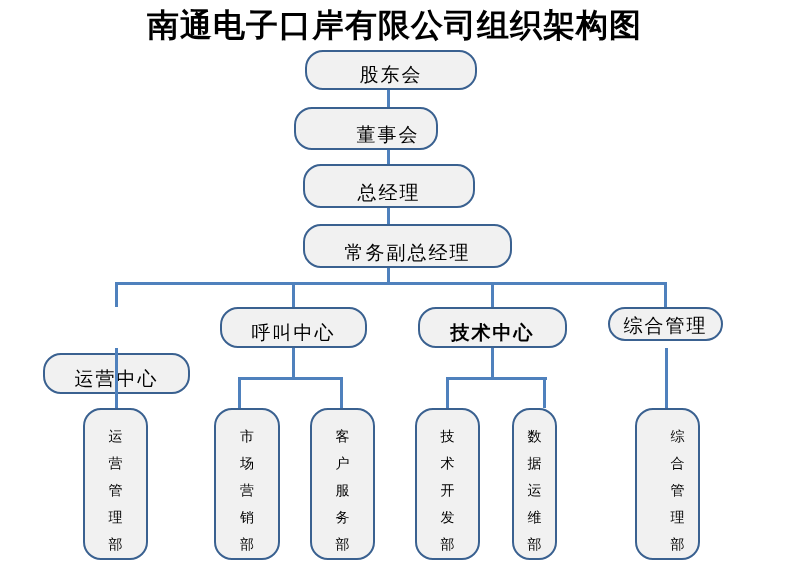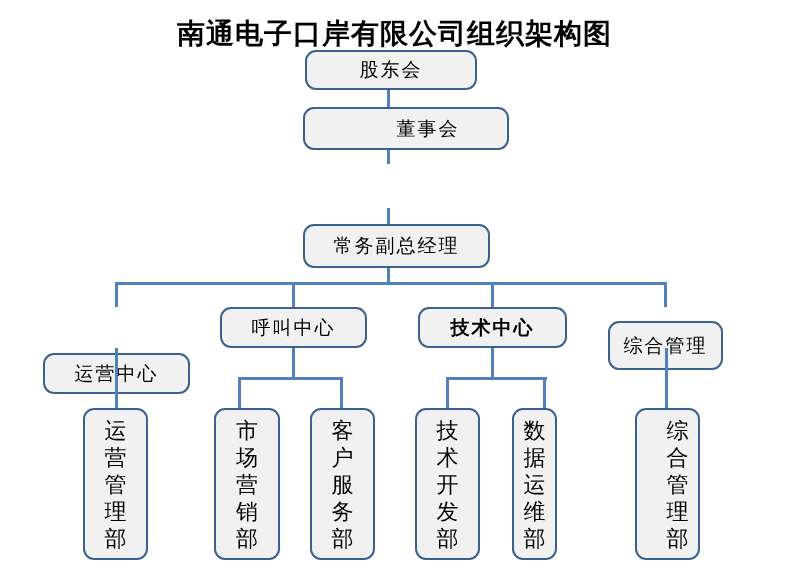--- a/index.html
+++ b/index.html
@@ -11,44 +11,44 @@
   .canvas {
     position: relative;
     width: 789px;
     height: 578px;
     background: var(--background, #FFFFFF);
     overflow: hidden;
   }
   .title {
     position: absolute;
     left: 0;
-    top: 15px;
+    top: 4px;
     width: 100%;
     margin: 0;
     text-align: center;
-    font-size: 28px;
+    font-size: 32px;
     font-weight: bold;
     color: var(--text, #000000);
     letter-spacing: 1px;
   }
   .node {
     position: absolute;
     box-sizing: border-box;
     border: 2px solid var(--box-border, #3A6190);
     background: var(--box-fill, #F1F1F1);
-    border-radius: 11px;
+    border-radius: 18px;
     display: flex;
-    align-items: center;
+    align-items: flex-end;
     justify-content: center;
     color: var(--text, #000000);
     font-size: 19px;
     letter-spacing: 2px;
   }
   .vnode {
-    font-size: 22px;
+    font-size: 14px;
     letter-spacing: 0;
   }
   .vnode .label {
     display: block;
     width: 1.1em;
     word-break: break-all;
     line-height: 27px;
     text-align: center;
   }
   .line {
@@ -59,24 +59,27 @@
 </head>
 <body>
 
 <div class="canvas">
 
   <h1 class="title">南通电子口岸有限公司组织架构图</h1>
 
   <div class="node" style="left:305px; top:50px; width:172px; height:40px;">
     <span class="label">股东会</span>
   </div>
-  <div class="node" style="left:303px; top:107px; width:206px; height:43px;padding-left:44px;">
+  <div class="node" style="left:294px; top:107px; width:144px; height:43px;padding-left:44px;">
     <span class="label">董事会</span>
   </div>
-  <div class="node" style="left:303px; top:224px; width:187px; height:44px;">
+  <div class="node" style="left:303px; top:164px; width:172px; height:44px;">
+    <span class="label">总经理</span>
+  </div>
+  <div class="node" style="left:303px; top:224px; width:209px; height:44px;">
     <span class="label">常务副总经理</span>
   </div>
 
   <div class="line" style="left:387px; top:90px;  width:3px; height:17px;"></div>
   <div class="line" style="left:387px; top:150px; width:3px; height:14px;"></div>
   <div class="line" style="left:387px; top:208px; width:3px; height:16px;"></div>
 
   <div class="line" style="left:387px; top:268px; width:3px; height:14px;"></div>
   <div class="line" style="left:115px; top:282px; width:552px; height:3px;"></div>
   <div class="line" style="left:115px; top:282px; width:3px; height:25px;"></div>
@@ -86,21 +89,21 @@
 
   <div class="node" style="left:43px; top:307px; width:147px; height:41px;margin-top:46px;">
     <span class="label">运营中心</span>
   </div>
   <div class="node" style="left:220px; top:307px; width:147px; height:41px;">
     <span class="label">呼叫中心</span>
   </div>
   <div class="node" style="left:418px; top:307px; width:149px; height:41px;font-weight:bold;">
     <span class="label">技术中心</span>
   </div>
-  <div class="node" style="left:608px; top:321px; width:115px; height:49px;">
+  <div class="node" style="left:608px; top:307px; width:115px; height:34px;">
     <span class="label">综合管理</span>
   </div>
 
   <div class="line" style="left:115px; top:348px; width:3px; height:60px;"></div>
 
   <div class="line" style="left:292px; top:348px; width:3px; height:29px;"></div>
   <div class="line" style="left:238px; top:377px; width:105px; height:3px;"></div>
   <div class="line" style="left:238px; top:377px; width:3px; height:31px;"></div>
   <div class="line" style="left:340px; top:377px; width:3px; height:31px;"></div>
 

